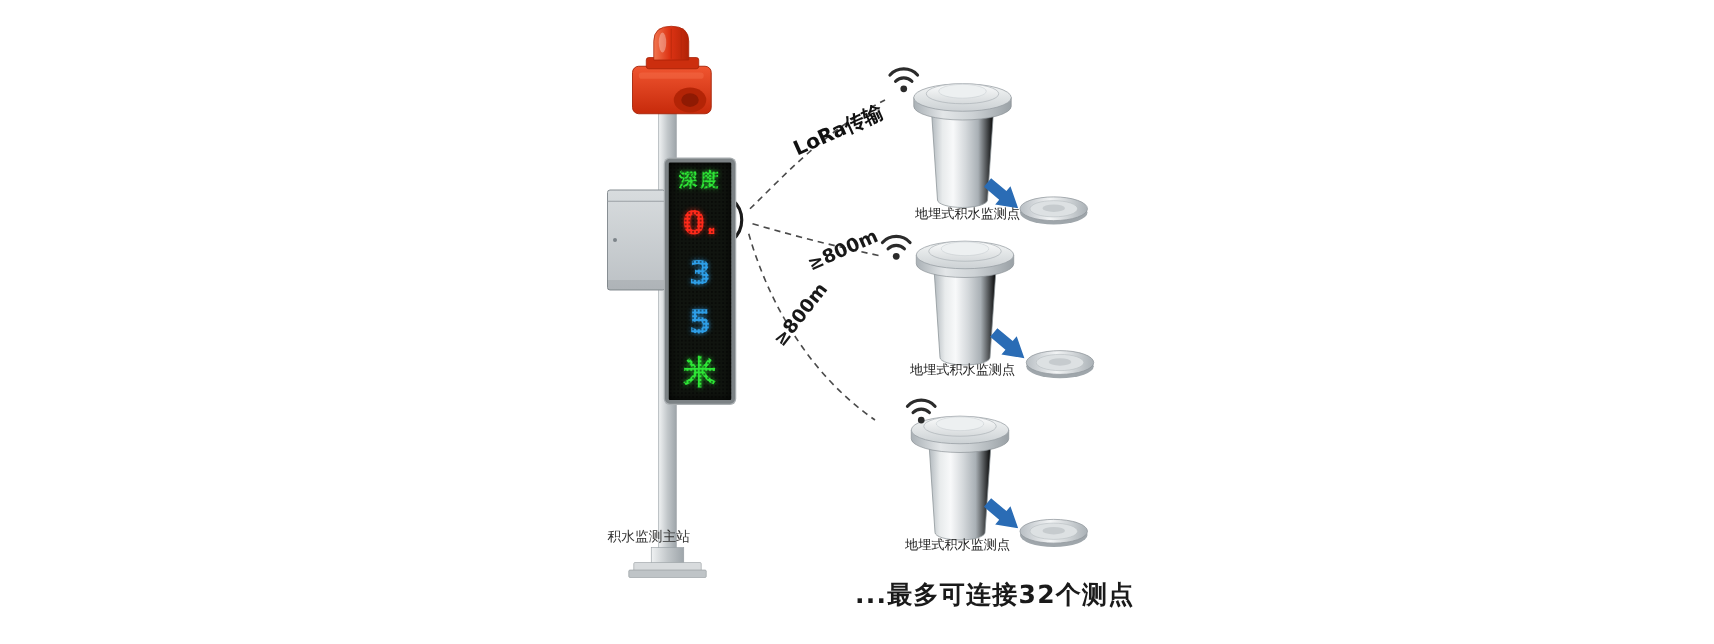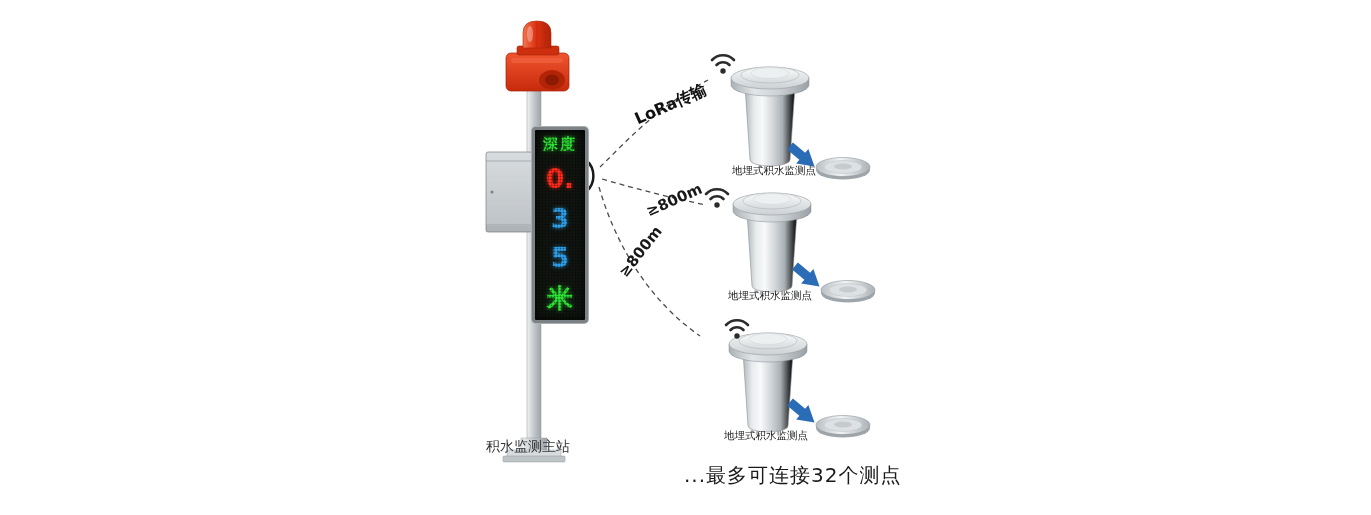--- a/index.html
+++ b/index.html
@@ -31,32 +31,32 @@
   }
   .led-row{text-align:center;font-weight:700;line-height:1;}
   .r-cjk-small{font-size:15px;letter-spacing:2px;}
   .r-big{font-size:26px;}
   .c-green{color:#2ee636;text-shadow:0 0 4px rgba(46,230,54,.75);}
   .c-red{color:#ff2a1a;text-shadow:0 0 4px rgba(255,42,26,.75);}
   .c-blue{color:#2e9fe8;text-shadow:0 0 4px rgba(46,159,232,.75);}
 
   
   .lbl{position:absolute;color:#222222;white-space:nowrap;}
-  .lbl-station{left:486px;top:438px;font-size:14px;color:#333333;}
+  .lbl-station{left:486px;top:422px;font-size:11px;color:#333333;}
   .lbl-lora{left:636px;top:110px;font-size:16px;font-weight:700;color:#111111;
             transform:rotate(-24deg);transform-origin:0 50%;}
   .lbl-dist-mid{left:647px;top:203px;font-size:15px;font-weight:600;color:#181818;
             transform:rotate(-24deg);transform-origin:0 50%;}
   .lbl-dist-bottom{left:622px;top:266px;font-size:15px;font-weight:600;color:#181818;
             transform:rotate(-52deg);transform-origin:0 50%;}
   .lbl-sensor{font-size:10.5px;color:#222222;width:92px;}
   .lbl-sensor-1{left:732px;top:164px;}
   .lbl-sensor-2{left:728px;top:289px;}
   .lbl-sensor-3{left:724px;top:429px;}
-  .lbl-footnote{left:684px;top:462px;font-size:20px;font-weight:400;
+  .lbl-footnote{left:684px;top:462px;font-size:20px;font-weight:700;
             color:#1a1a1a;letter-spacing:1px;}
 </style>
 </head>
 <body>
 
 <div class="canvas">
 
   <svg class="svg-layer" width="1371" height="515" viewBox="0 0 1371 515">
     <defs>
       <linearGradient id="poleGrad" x1="0" y1="0" x2="1" y2="0">

